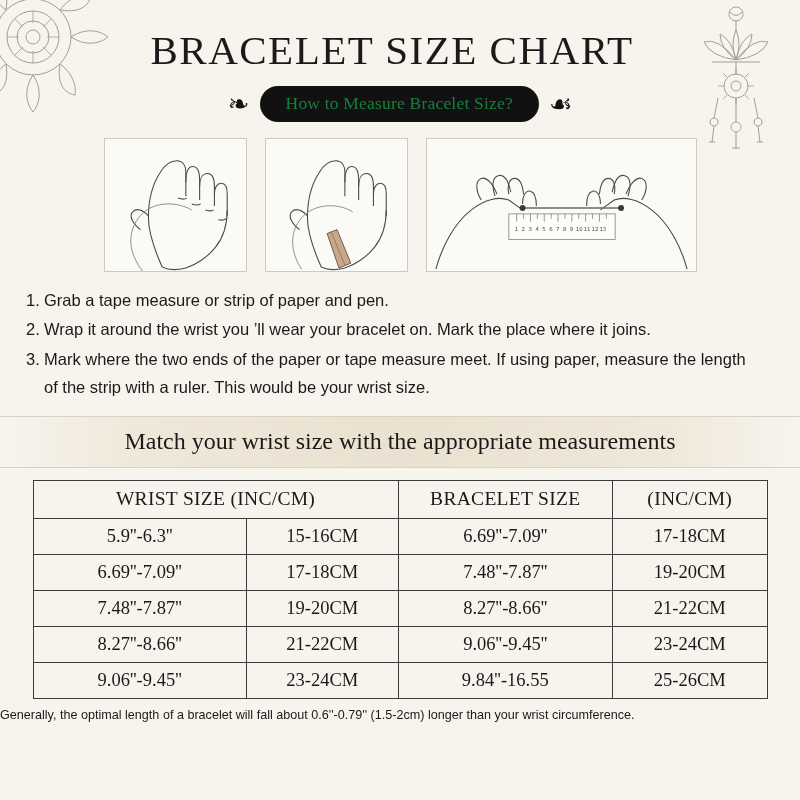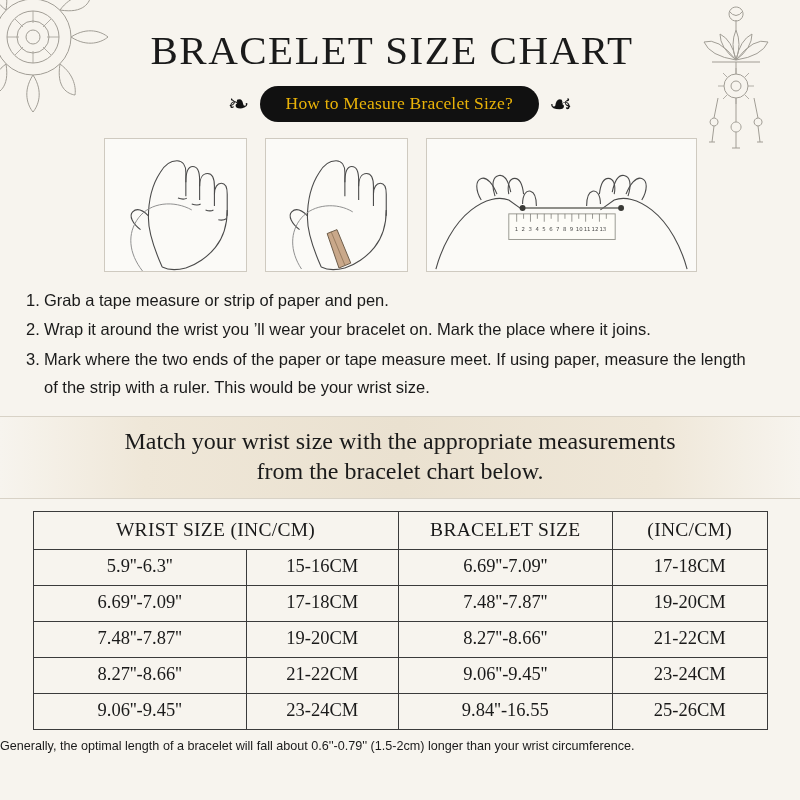--- a/index.html
+++ b/index.html
@@ -44,21 +44,21 @@
     gap: 10px;
   }
   .flourish {
     font-size: 26px;
     color: #111;
     line-height: 1;
     font-family: "DejaVu Sans", sans-serif;
   }
   .pill {
     background: #111;
-    color: #eab308;
+    color: #15803d;
     border-radius: 18px;
     padding: 7px 26px 8px 26px;
     font-size: 17.5px;
     letter-spacing: .2px;
     font-family: "Liberation Serif", serif;
     white-space: nowrap;
   }
 
   
   .photos {
@@ -304,21 +304,20 @@
     <span class="step-text">Wrap it around the wrist you ’ll wear your bracelet on. Mark the place where it joins.</span>
   </div>
   <div class="step">
     <span class="step-num">3.</span>
     <span class="step-text">Mark where the two ends of the paper or tape measure meet. If using paper, measure the length of the strip with a ruler. This would be your wrist size.</span>
   </div>
 </div>
 
 <div class="banner">
   <div class="banner-line">Match your wrist size with the appropriate measurements</div>
-  <div class="banner-line">from the bracelet chart below.</div>
 </div>
 
 <table class="size-table">
   <thead>
     <tr>
       <th class="col-a" colspan="2">WRIST SIZE (INC/CM)</th>
       <th class="col-c">BRACELET SIZE</th>
       <th class="col-d">(INC/CM)</th>
     </tr>
   </thead>

